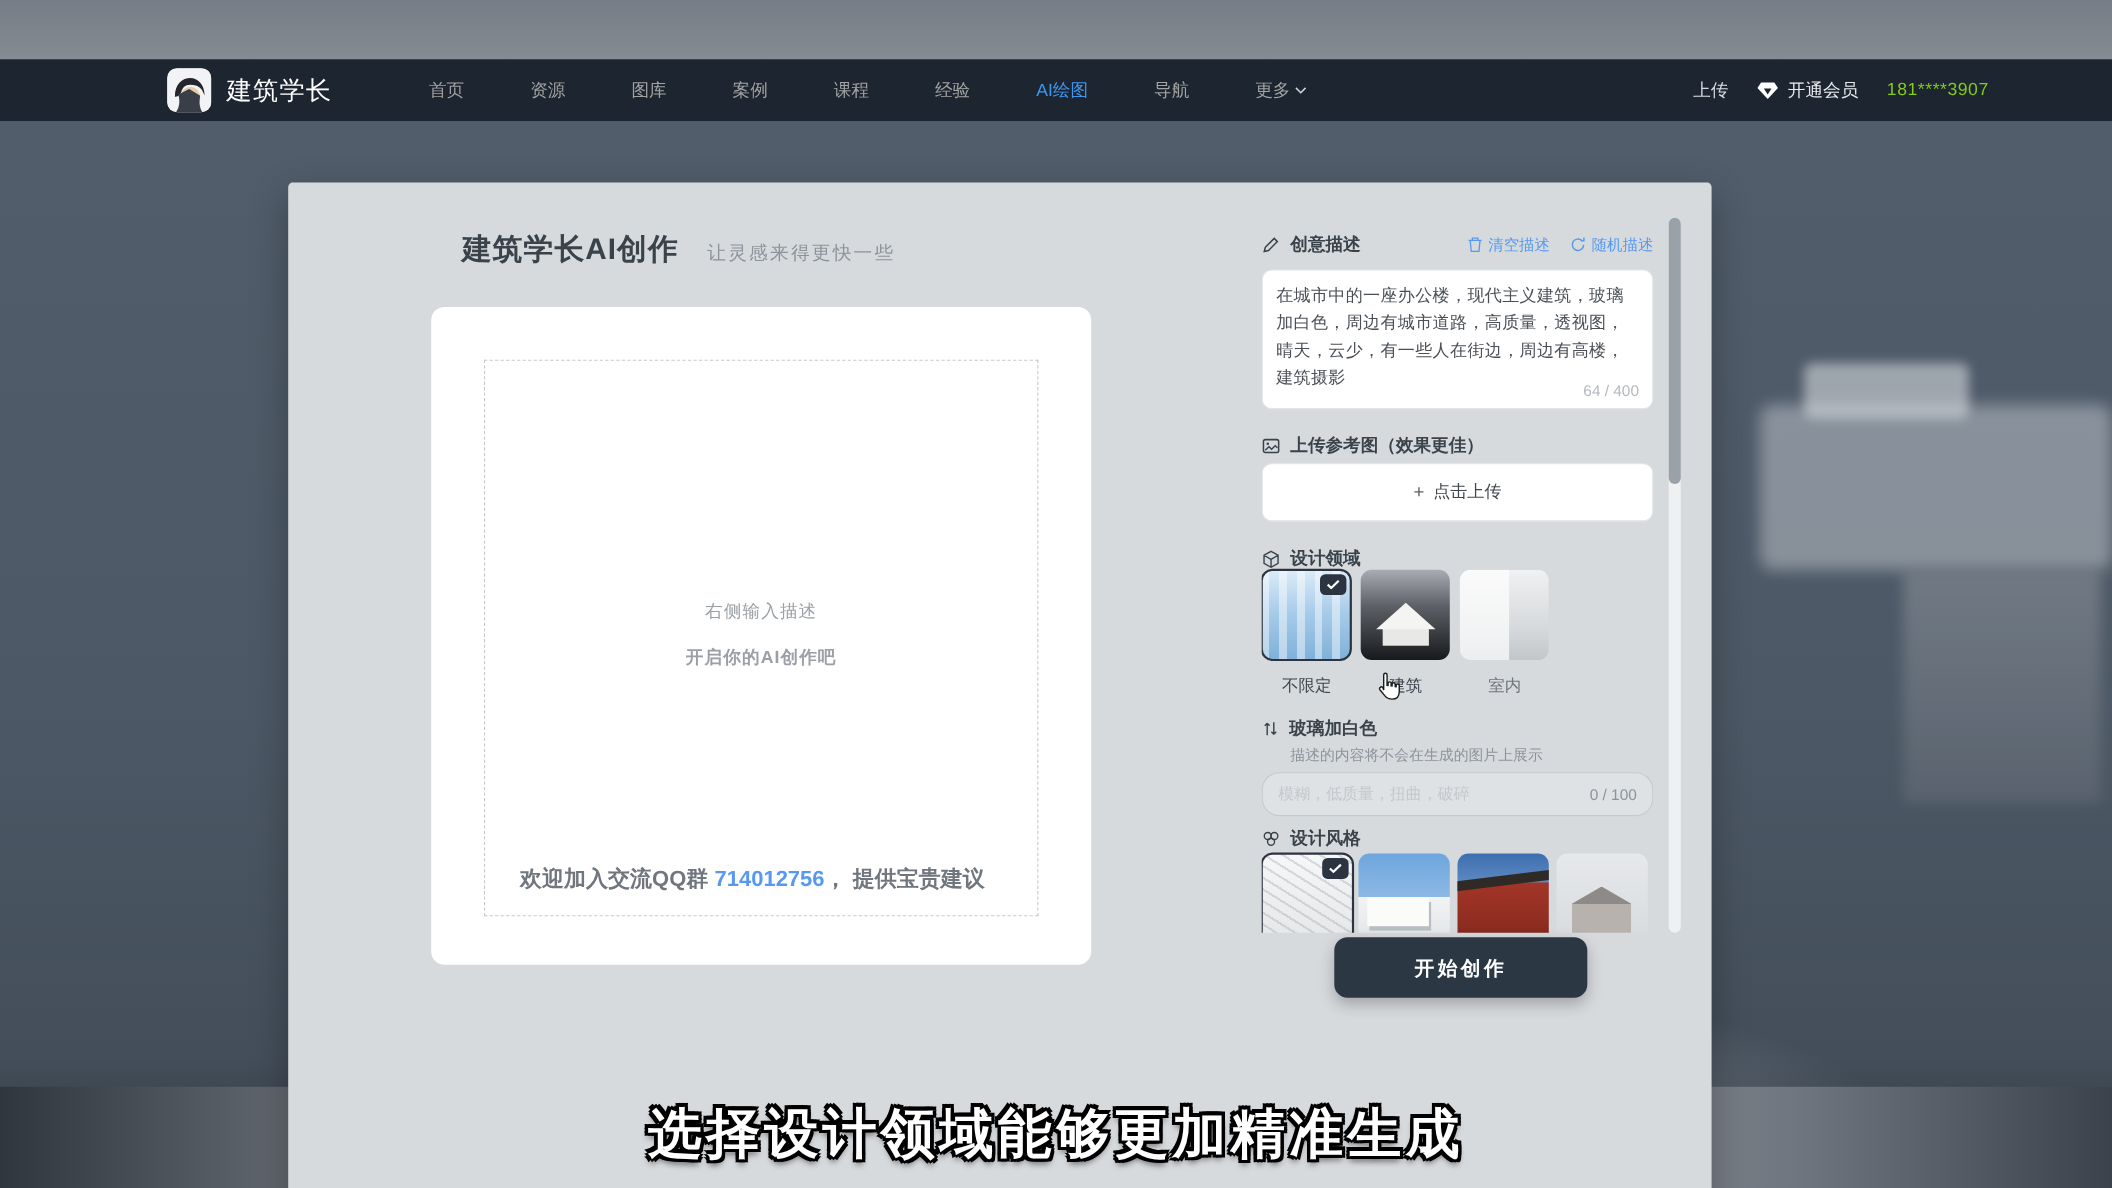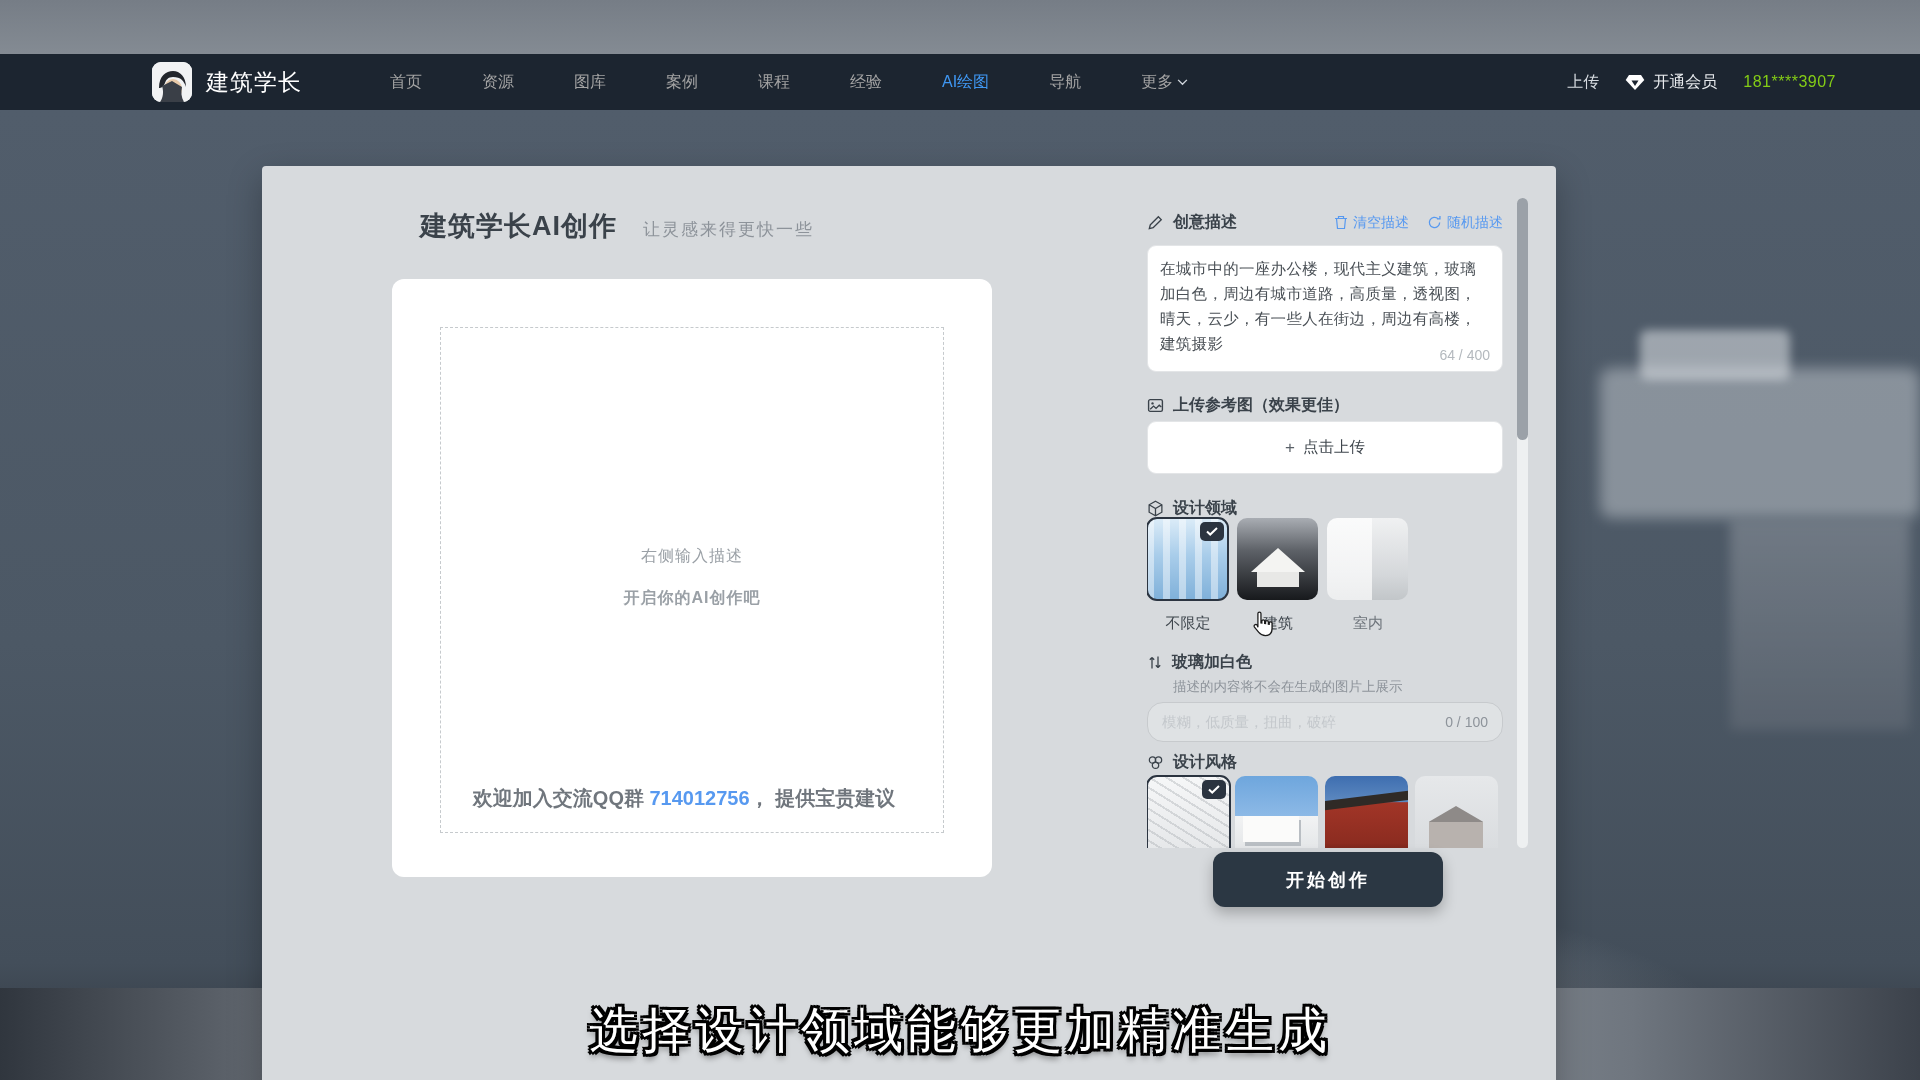--- a/index.html
+++ b/index.html
@@ -28,21 +28,21 @@
     background:#1c2530; display:flex; align-items:center; z-index:5; }
   .nav-left { display:flex; align-items:center; }
   .logo { width:40px; height:40px; border-radius:9px; background:#f2f3f4;
     margin-left:152px; overflow:hidden; flex:none; cursor:pointer; }
   .brand { color:#fff; font-size:23px; font-weight:normal; margin-left:14px; letter-spacing:1px; cursor:pointer; }
   .nav-items { display:flex; align-items:center; margin-left:88px; gap:60px; }
   .nav-item { color:#a3a3a3; font-size:16px; text-decoration:none; cursor:pointer; white-space:nowrap;
     display:flex; align-items:center; gap:4px; }
   .nav-item.active { color:#3f97f2; }
   .chev { width:11px; height:7px; }
-  .nav-right { margin-left:auto; margin-right:84px; display:flex; align-items:center; gap:26px; }
+  .nav-right { margin-left:auto; margin-right:112px; display:flex; align-items:center; gap:26px; }
   .nav-upload { color:#d6dbe0; font-size:16px; cursor:pointer; }
   .nav-vip { display:flex; align-items:center; gap:8px; color:#e8ebee; font-size:16px; cursor:pointer; }
   .nav-phone { color:#84cc16; font-size:16px; cursor:pointer; letter-spacing:.5px; }
 
   
   .panel { position:absolute; left:262px; top:166px; width:1294px; height:1030px;
     background:#d7dadd; border-radius:4px; box-shadow:0 12px 34px rgba(0,0,0,.28); z-index:4; }
   .title-row { position:absolute; left:158px; top:42px; display:flex; align-items:baseline; }
   .page-title { font-size:27px; font-weight:bold; color:#3a424a; letter-spacing:1px; }
   .page-sub { font-size:17px; color:#8d939a; margin-left:26px; letter-spacing:2px; }
@@ -131,21 +131,21 @@
     background:#9ba1a8; border-radius:6px; cursor:grab; }
 
   .start-btn { position:absolute; left:951px; top:686px; width:230px; height:55px;
     background:#2b3743; color:#fff; font-size:18px; font-weight:bold; letter-spacing:3px;
     border:none; border-radius:12px; cursor:pointer; font-family:inherit;
     box-shadow:0 6px 14px rgba(0,0,0,.25); }
 
   
   .hand-cursor { position:absolute; left:1250px; top:610px; z-index:9; }
   .caption { position:absolute; left:0; right:0; top:998px; text-align:center; z-index:8;
-    color:#fff; font-size:49px; font-weight:normal; letter-spacing:4px;
+    color:#fff; font-size:49px; font-weight:bold; letter-spacing:4px;
     text-shadow:-3px -3px 0 #000, 3px -3px 0 #000, -3px 3px 0 #000, 3px 3px 0 #000,
       -3px 0 0 #000, 3px 0 0 #000, 0 -3px 0 #000, 0 3px 0 #000, 0 5px 6px rgba(0,0,0,.6); }
 
   .icon-dark { color:#3a424a; } .icon-blue { color:#5799f0; }
 </style>
 </head>
 <body>
 
 <div class="bg-top"></div>
 <div class="bg-mid"></div>

